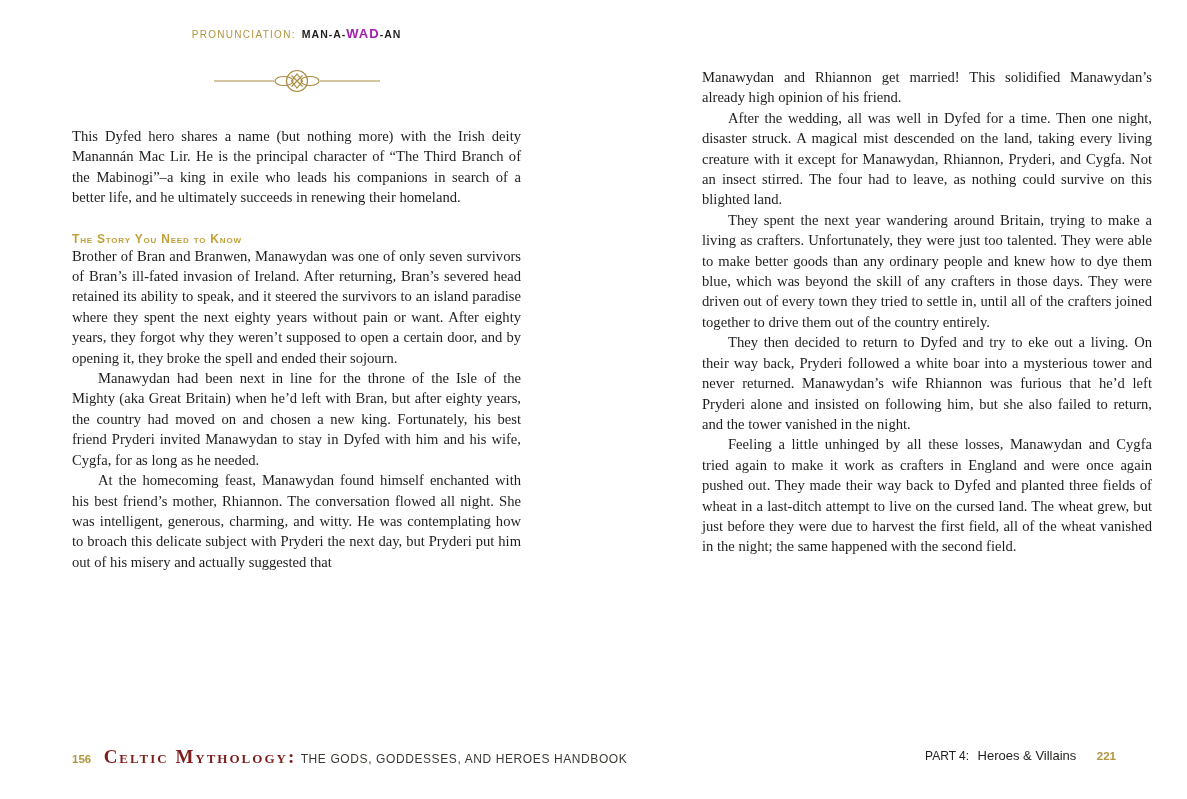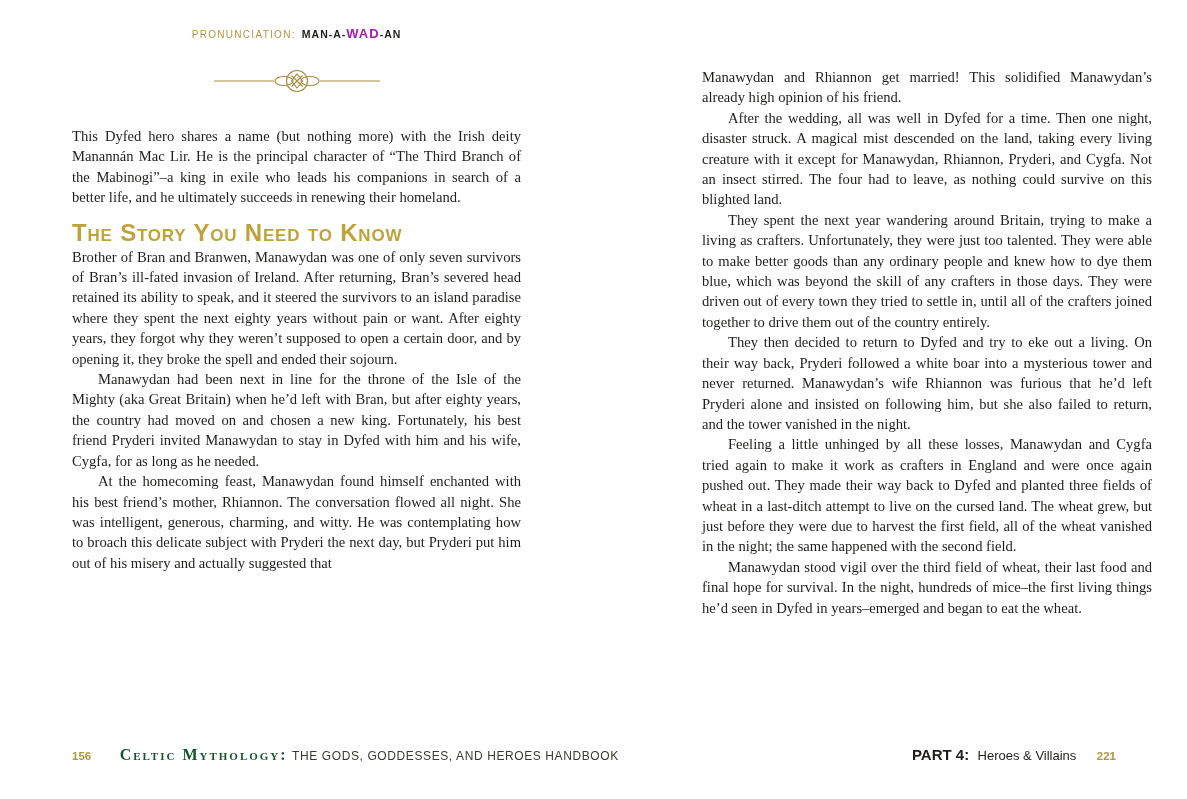--- a/index.html
+++ b/index.html
@@ -55,25 +55,25 @@
   }
   .divider-wrap { margin-top: 26px; text-align: center; }
 
   .intro-par {
     margin: 28px 0 0 0;
     font-size: 14.6px;
     line-height: 20.4px;
     text-align: justify;
   }
   .section-heading {
-    margin-top: 11px;
+    margin-top: 24px;
     font-family: "Liberation Sans", sans-serif;
     font-weight: bold;
     font-variant: small-caps;
-    font-size: 24px;
+    font-size: 12px;
     letter-spacing: 0.8px;
     color: #c0a23c;
     white-space: nowrap;
   }
   .body-par {
     margin: 0;
     font-size: 14.6px;
     line-height: 20.4px;
     text-align: justify;
   }
@@ -90,33 +90,33 @@
   .folio {
     color: #b1953f;
     font-weight: bold;
     font-size: 11.5px;
   }
   .book-title {
     font-family: "Liberation Serif", serif;
     font-weight: bold;
     font-variant: small-caps;
     letter-spacing: 2px;
-    font-size: 16px;
-    color: #14532d;
-    margin-left: 24px;
+    font-size: 19px;
+    color: #7f1d1d;
+    margin-left: 8px;
   }
   .book-subtitle {
     font-size: 12px;
     font-weight: normal;
     letter-spacing: 0.6px;
     color: #3a3933;
   }
   .part-label {
-    font-weight: bold;
-    font-size: 15px;
+    font-weight: normal;
+    font-size: 12px;
     color: #1f1e1c;
     margin-right: 4px;
   }
   .part-title {
     font-size: 13px;
     color: #1f1e1c;
   }
   .footer-right .folio { margin-left: 16px; }
 </style>
 </head>
@@ -150,21 +150,20 @@
   <p class="body-par indent">Manawydan had been next in line for the throne of the Isle of the Mighty (aka Great Britain) when he’d left with Bran, but after eighty years, the country had moved on and chosen a new king. Fortunately, his best friend Pryderi invited Manawydan to stay in Dyfed with him and his wife, Cygfa, for as long as he needed.</p>
   <p class="body-par indent">At the homecoming feast, Manawydan found himself enchanted with his best friend’s mother, Rhiannon. The conversation flowed all night. She was intelligent, generous, charming, and witty. He was contemplating how to broach this delicate subject with Pryderi the next day, but Pryderi put him out of his misery and actually suggested that</p>
 </div>
 
 <div class="page page-right">
   <p class="body-par">Manawydan and Rhiannon get married! This solidified Manawydan’s already high opinion of his friend.</p>
   <p class="body-par indent">After the wedding, all was well in Dyfed for a time. Then one night, disaster struck. A magical mist descended on the land, taking every living creature with it except for Manawydan, Rhiannon, Pryderi, and Cygfa. Not an insect stirred. The four had to leave, as nothing could survive on this blighted land.</p>
   <p class="body-par indent">They spent the next year wandering around Britain, trying to make a living as crafters. Unfortunately, they were just too talented. They were able to make better goods than any ordinary people and knew how to dye them blue, which was beyond the skill of any crafters in those days. They were driven out of every town they tried to settle in, until all of the crafters joined together to drive them out of the country entirely.</p>
   <p class="body-par indent">They then decided to return to Dyfed and try to eke out a living. On their way back, Pryderi followed a white boar into a mysterious tower and never returned. Manawydan’s wife Rhiannon was furious that he’d left Pryderi alone and insisted on following him, but she also failed to return, and the tower vanished in the night.</p>
   <p class="body-par indent">Feeling a little unhinged by all these losses, Manawydan and Cygfa tried again to make it work as crafters in England and were once again pushed out. They made their way back to Dyfed and planted three fields of wheat in a last-ditch attempt to live on the cursed land. The wheat grew, but just before they were due to harvest the first field, all of the wheat vanished in the night; the same happened with the second field.</p>
-  <p class="body-par indent">Manawydan stood vigil over the third field of wheat, their last food and final hope for survival. In the night, hundreds of mice–the first living things he’d seen in Dyfed in years–emerged and began to eat the wheat.</p>
 </div>
 
 <div class="footer footer-left">
   <span class="folio">156</span>
   <span class="book-title">Celtic Mythology:</span>
   <span class="book-subtitle">THE GODS, GODDESSES, AND HEROES HANDBOOK</span>
 </div>
 
 <div class="footer footer-right">
   <span class="part-label">PART 4:</span>

